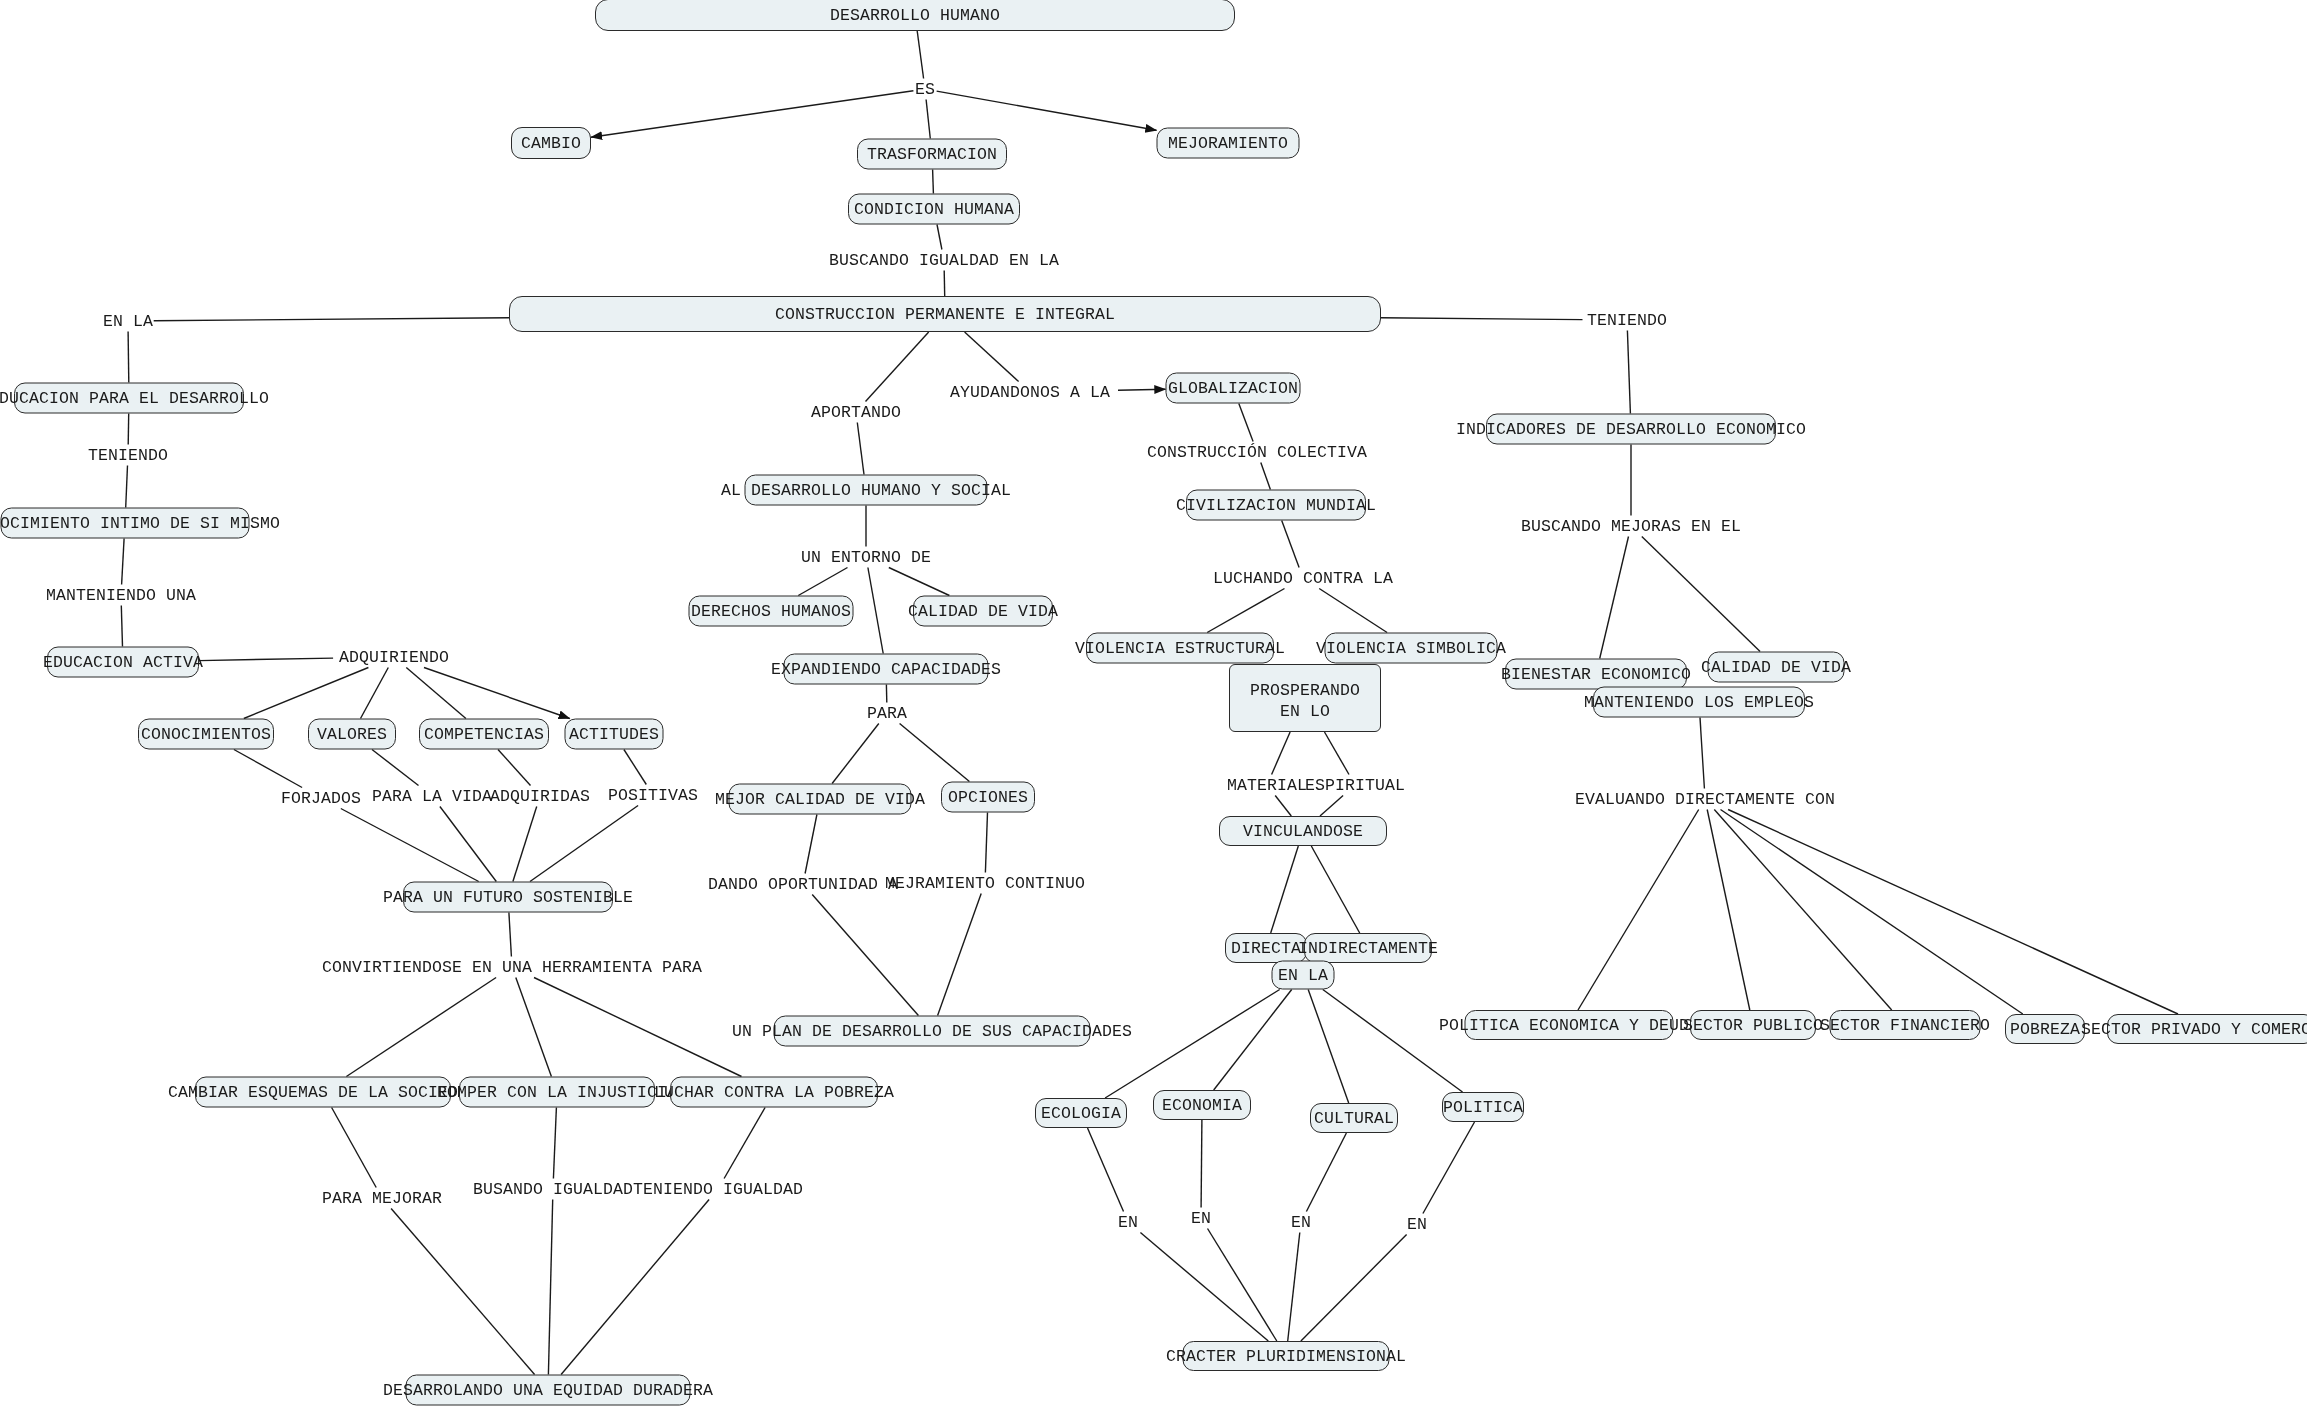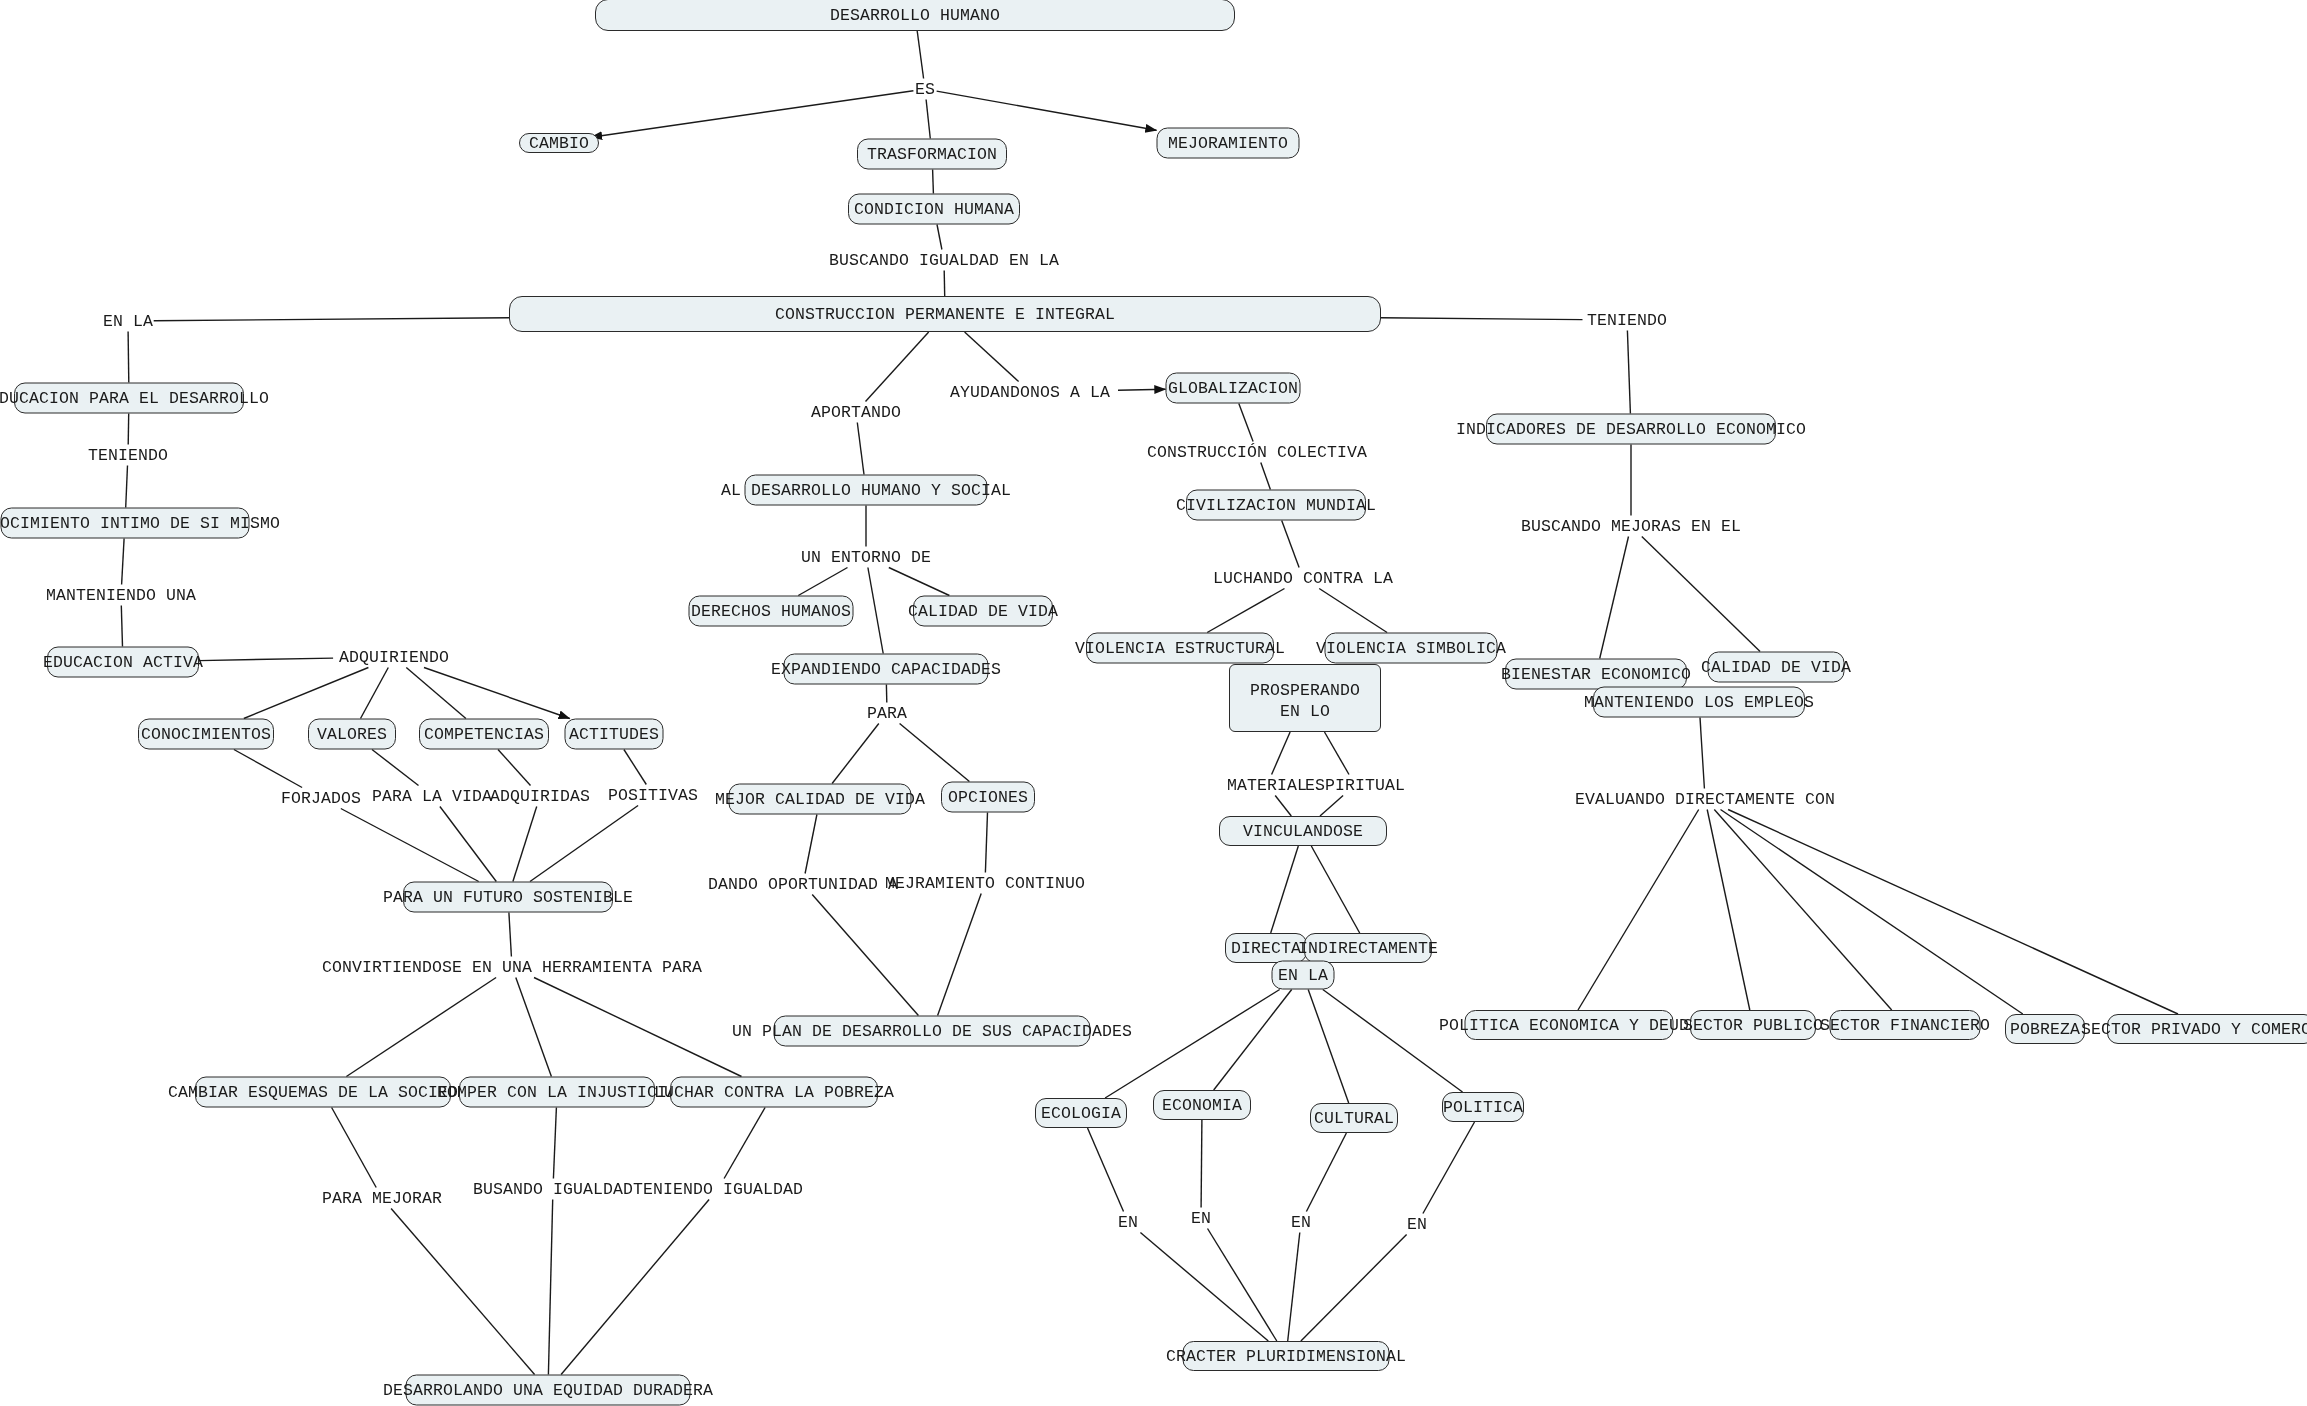--- a/index.html
+++ b/index.html
@@ -153,21 +153,21 @@
         <line x1="1700.0" y1="717.5" x2="1704.4" y2="788.5" stroke="#1a1a1a" stroke-width="1.4"></line>
         <line x1="1698.7" y1="809.5" x2="1578.0" y2="1010.0" stroke="#1a1a1a" stroke-width="1.4"></line>
         <line x1="1707.2" y1="809.5" x2="1749.8" y2="1010.0" stroke="#1a1a1a" stroke-width="1.4"></line>
         <line x1="1714.3" y1="809.5" x2="1891.7" y2="1010.0" stroke="#1a1a1a" stroke-width="1.4"></line>
         <line x1="1720.5" y1="809.5" x2="2022.8" y2="1014.0" stroke="#1a1a1a" stroke-width="1.4"></line>
         <line x1="1728.1" y1="809.5" x2="2178.0" y2="1014.0" stroke="#1a1a1a" stroke-width="1.4"></line>
       </g>
   </svg>
   <div id="node-layer">
       <div class="node wide" style="left: 915px; top: 15px; width: 640px; height: 32px;">DESARROLLO HUMANO</div>
-      <div class="node" style="left: 551px; top: 143px; width: 80px; height: 20px; margin-left: 8px;">CAMBIO</div>
+      <div class="node" style="left: 551px; top: 143px; width: 80px; height: 32px;">CAMBIO</div>
       <div class="node" style="left: 932px; top: 154px; width: 150px; height: 31px;">TRASFORMACION</div>
       <div class="node" style="left: 1228px; top: 143px; width: 143px; height: 31px;">MEJORAMIENTO</div>
       <div class="node" style="left: 934px; top: 209px; width: 172px; height: 31px;">CONDICION HUMANA</div>
       <div class="node wide" style="left: 945px; top: 314px; width: 872px; height: 36px;">CONSTRUCCION PERMANENTE E INTEGRAL</div>
       <div class="node" style="left: 129px; top: 398px; width: 230px; height: 31px;">EDUCACION PARA EL DESARROLLO</div>
       <div class="node" style="left: 1233px; top: 388px; width: 135px; height: 31px;">GLOBALIZACION</div>
       <div class="node" style="left: 1631px; top: 429px; width: 290px; height: 31px;">INDICADORES DE DESARROLLO ECONOMICO</div>
       <div class="node" style="left: 125px; top: 523px; width: 249px; height: 31px;">CONOCIMIENTO INTIMO DE SI MISMO</div>
       <div class="node" style="left: 866px; top: 490px; width: 243px; height: 31px;">AL DESARROLLO HUMANO Y SOCIAL</div>
       <div class="node" style="left: 1276px; top: 505px; width: 180px; height: 31px;">CIVILIZACION MUNDIAL</div>

